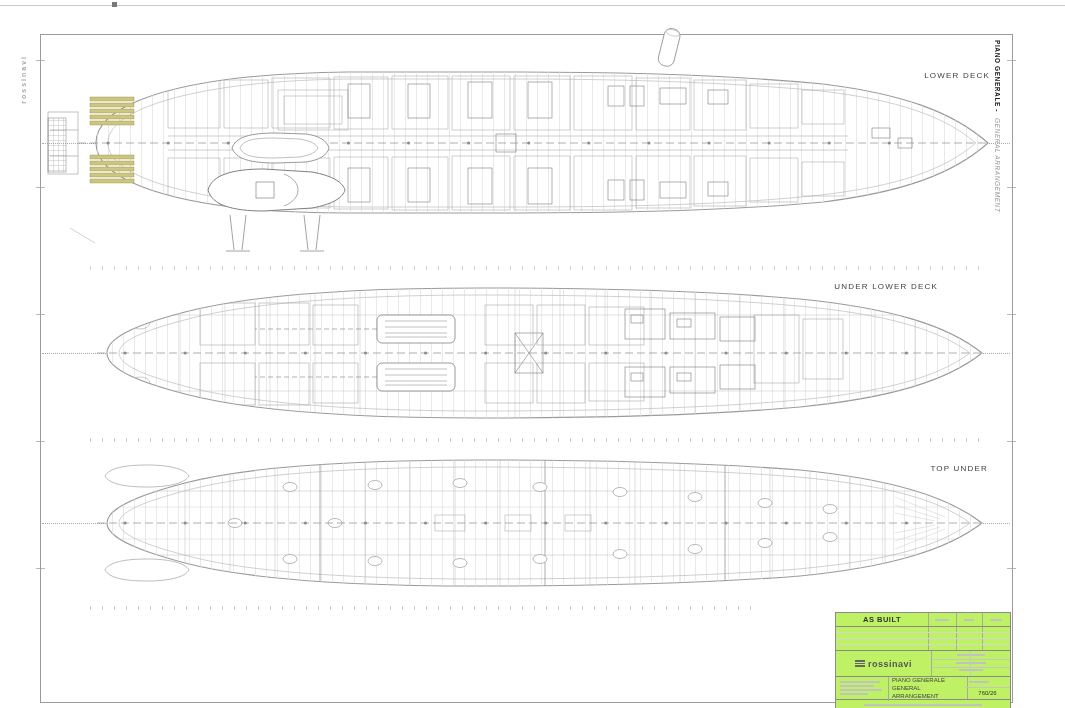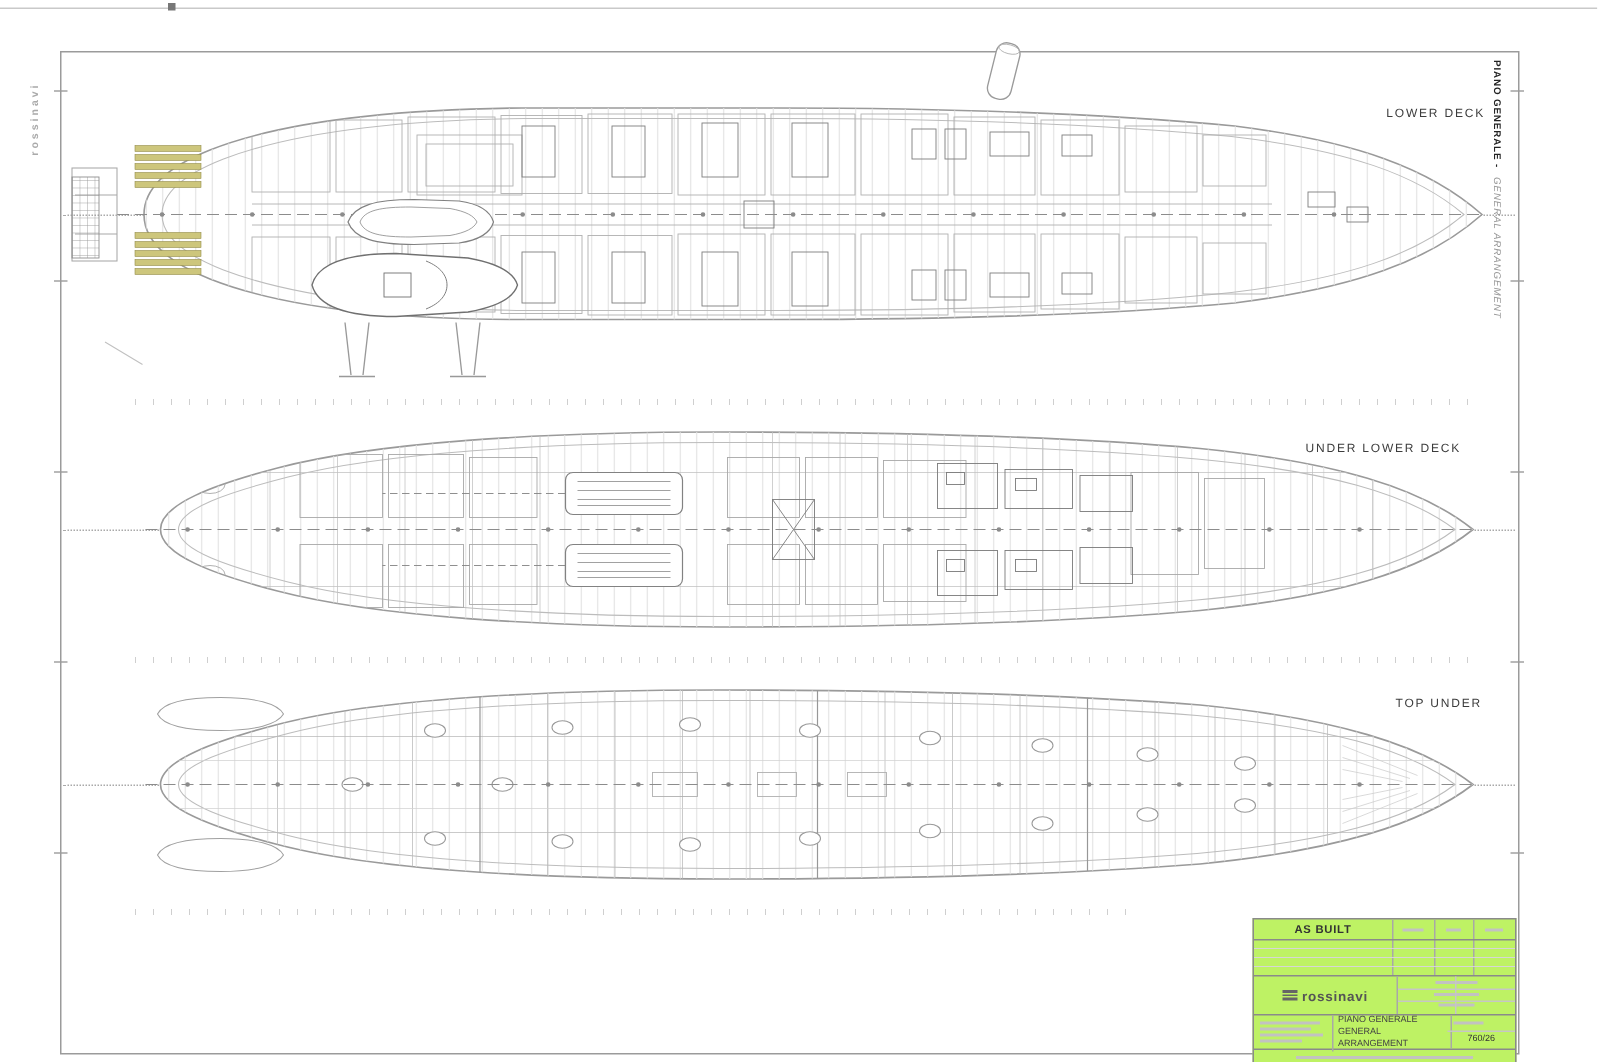--- a/index.html
+++ b/index.html
@@ -20,21 +20,21 @@
         background:repeating-linear-gradient(90deg,#b5b5b5 0 1px,transparent 1px 12px);}
   .tr1{left:90px;top:266px;width:890px;}
   .tr2{left:90px;top:438px;width:890px;}
   .tr3{left:90px;top:606px;width:670px;}
   svg.ship{position:absolute;overflow:visible;z-index:1;}
   .ship1{left:48px;top:50px;}
   .ship2{left:85px;top:275px;}
   .ship3{left:85px;top:447px;}
   .view-label{position:absolute;z-index:2;font-size:8px;letter-spacing:1.2px;color:#3c3c3c;text-align:right;}
   .vl1{left:880px;top:71px;width:110px;}
-  .vl2{left:848px;top:282px;width:126px;margin-top:12px;}
+  .vl2{left:812px;top:282px;width:126px;}
   .vl3{left:900px;top:464px;width:88px;}
   .side-title{position:absolute;left:994px;top:40px;z-index:2;writing-mode:vertical-rl;
         font-size:6.5px;letter-spacing:.6px;white-space:nowrap;}
   .side-title .b{font-weight:bold;color:#222;}
   .side-title .i{font-style:italic;color:#999;margin-top:4px;}
   
   .tb{position:absolute;left:835px;top:612px;width:174px;height:97px;border:1px solid #8a8a8a;
       background:#bef264;z-index:3;font-size:6px;color:#444;}
   .tb .vd{position:absolute;top:0;width:1px;height:37px;background:#a8a8a8;}
   .tb-r1{position:absolute;left:0;top:0;width:174px;height:13px;border-bottom:1px solid #8a8a8a;}

